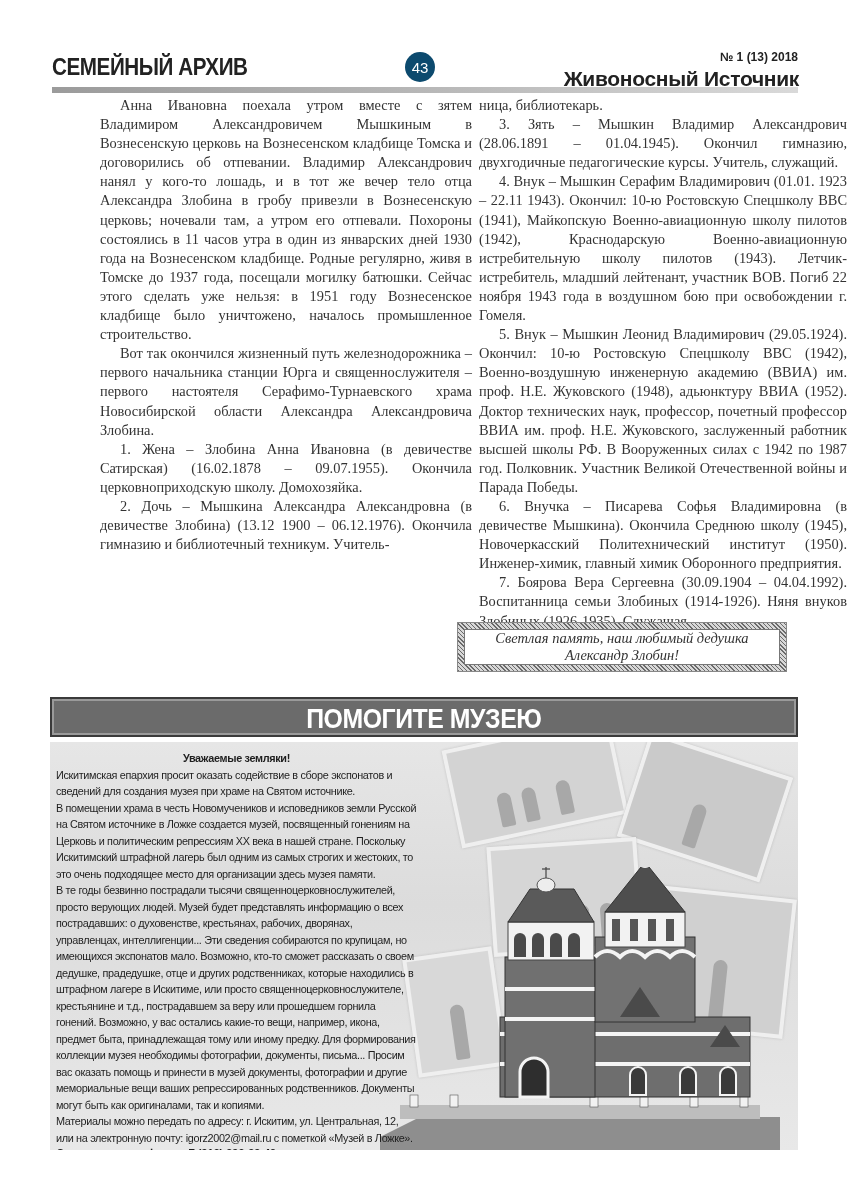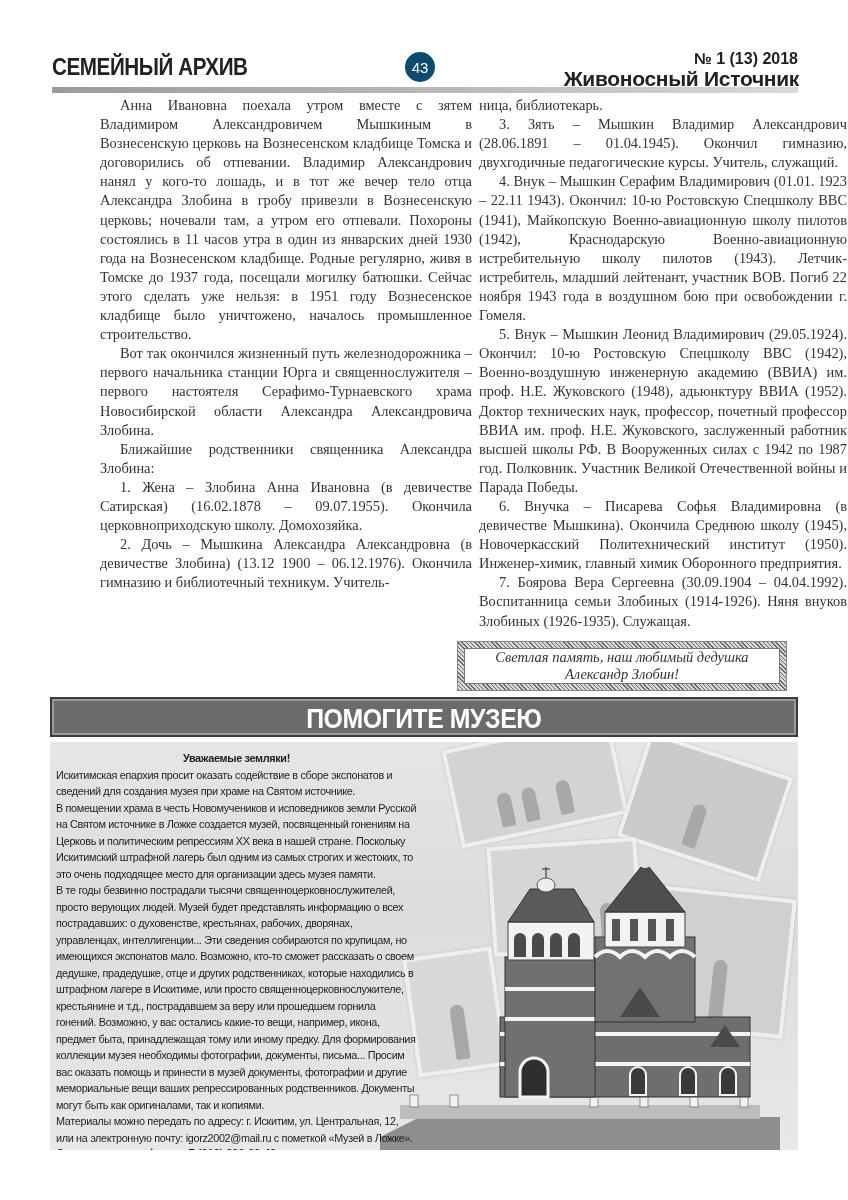--- a/index.html
+++ b/index.html
@@ -15,21 +15,21 @@
   }
   .hdr-page {
     position: absolute; left: 405px; top: 52px; width: 30px; height: 30px;
     border-radius: 50%; background: #0c4a6e; color: #fff;
     font-family: "Liberation Sans", "DejaVu Sans", sans-serif; font-weight: normal;
     font-size: 15px; display: flex; align-items: center; justify-content: center;
   }
   .hdr-issue {
     position: absolute; right: 50px; top: 50px;
     font-family: "Liberation Sans", "DejaVu Sans", sans-serif; font-weight: bold;
-    font-size: 16px; color: #222;
+    font-size: 12px; color: #222;
   }
   .hdr-paper {
     position: absolute; right: 49px; top: 67px;
     font-family: "Liberation Sans", "DejaVu Sans", sans-serif; font-weight: bold;
     font-size: 21px; color: #222; letter-spacing: -0.3px;
   }
   .hdr-rule {
     position: absolute; left: 52px; top: 87px; width: 746px; height: 6px;
     background: linear-gradient(to right, #9b9b9b, #bdbdbd 60%, #d9d9d9);
   }
@@ -47,21 +47,20 @@
   .col p.noind { text-indent: 0; }
 
   
   .memorial {
     position: absolute; left: 457px; top: 622px; width: 330px; height: 50px;
     padding: 6px;
     background:
       repeating-linear-gradient(45deg, #6a6a6a 0 1px, #d8d8d8 1px 3px),
       repeating-linear-gradient(-45deg, #6a6a6a 0 1px, transparent 1px 3px);
     border: 1px solid #888;
-    margin-top: 19px;
   }
   .memorial-inner {
     width: 100%; height: 100%; background: #fff; border: 1px solid #777;
     display: flex; flex-direction: column; align-items: center; justify-content: center;
     font-style: italic; font-size: 14.5px; line-height: 17px; color: #333;
   }
 
   
   .banner {
     position: absolute; left: 50px; top: 697px; width: 748px; height: 40px;
@@ -106,21 +105,20 @@
 
 <div class="hdr-section">СЕМЕЙНЫЙ АРХИВ</div>
 <div class="hdr-page">43</div>
 <div class="hdr-issue">№ 1 (13) 2018</div>
 <div class="hdr-paper">Живоносный Источник</div>
 <div class="hdr-rule"></div>
 
 <div class="col left">
   <p>Анна Ивановна поехала утром вместе с зятем Владимиром Александровичем Мышкиным в Вознесенскую церковь на Вознесенском кладбище Томска и договорились об отпевании. Владимир Александрович нанял у кого-то лошадь, и в тот же вечер тело отца Александра Злобина в гробу привезли в Вознесенскую церковь; ночевали там, а утром его отпевали. Похороны состоялись в 11 часов утра в один из январских дней 1930 года на Вознесенском кладбище. Родные регулярно, живя в Томске до 1937 года, посещали могилку батюшки. Сейчас этого сделать уже нельзя: в 1951 году Вознесенское кладбище было уничтожено, началось промышленное строительство.</p>
   <p>Вот так окончился жизненный путь железнодорожника – первого начальника станции Юрга и священнослужителя – первого настоятеля Серафимо-Турнаевского храма Новосибирской области Александра Александровича Злобина.</p>
-  <p>Ближайшие родственники священника Александра Злобина:</p>
   <p>1. Жена – Злобина Анна Ивановна (в девичестве Сатирская) (16.02.1878 – 09.07.1955). Окончила церковноприходскую школу. Домохозяйка.</p>
   <p>2. Дочь – Мышкина Александра Александровна (в девичестве Злобина) (13.12 1900 – 06.12.1976). Окончила гимназию и библиотечный техникум. Учитель-</p>
 </div>
 
 <div class="col right">
   <p class="noind">ница, библиотекарь.</p>
   <p>3. Зять – Мышкин Владимир Александрович (28.06.1891 – 01.04.1945). Окончил гимназию, двухгодичные педагогические курсы. Учитель, служащий.</p>
   <p>4. Внук – Мышкин Серафим Владимирович (01.01. 1923 – 22.11 1943). Окончил: 10-ю Ростовскую Спецшколу ВВС (1941), Майкопскую Военно-авиационную школу пилотов (1942), Краснодарскую Военно-авиационную истребительную школу пилотов (1943). Летчик-истребитель, младший лейтенант, участник ВОВ. Погиб 22 ноября 1943 года в воздушном бою при освобождении г. Гомеля.</p>
   <p>5. Внук – Мышкин Леонид Владимирович (29.05.1924). Окончил: 10-ю Ростовскую Спецшколу ВВС (1942), Военно-воздушную инженерную академию (ВВИА) им. проф. Н.Е. Жуковского (1948), адьюнктуру ВВИА (1952). Доктор технических наук, профессор, почетный профессор ВВИА им. проф. Н.Е. Жуковского, заслуженный работник высшей школы РФ. В Вооруженных силах с 1942 по 1987 год. Полковник. Участник Великой Отечественной войны и Парада Победы.</p>
   <p>6. Внучка – Писарева Софья Владимировна (в девичестве Мышкина). Окончила Среднюю школу (1945), Новочеркасский Политехнический институт (1950). Инженер-химик, главный химик Оборонного предприятия.</p>

